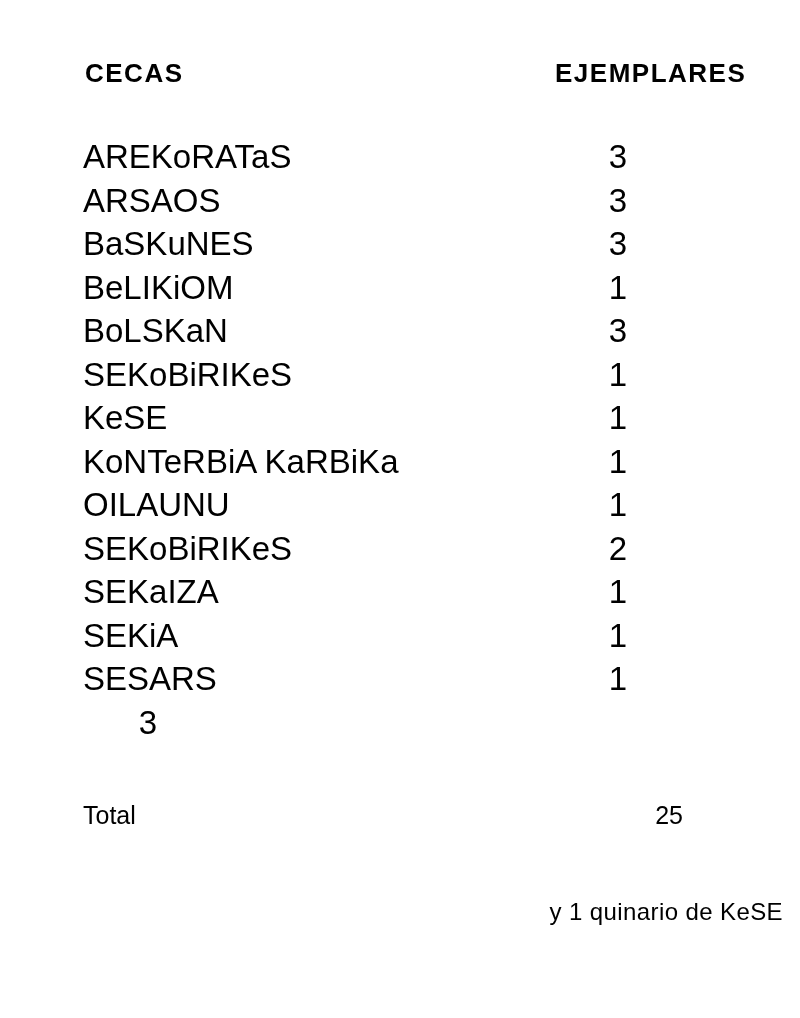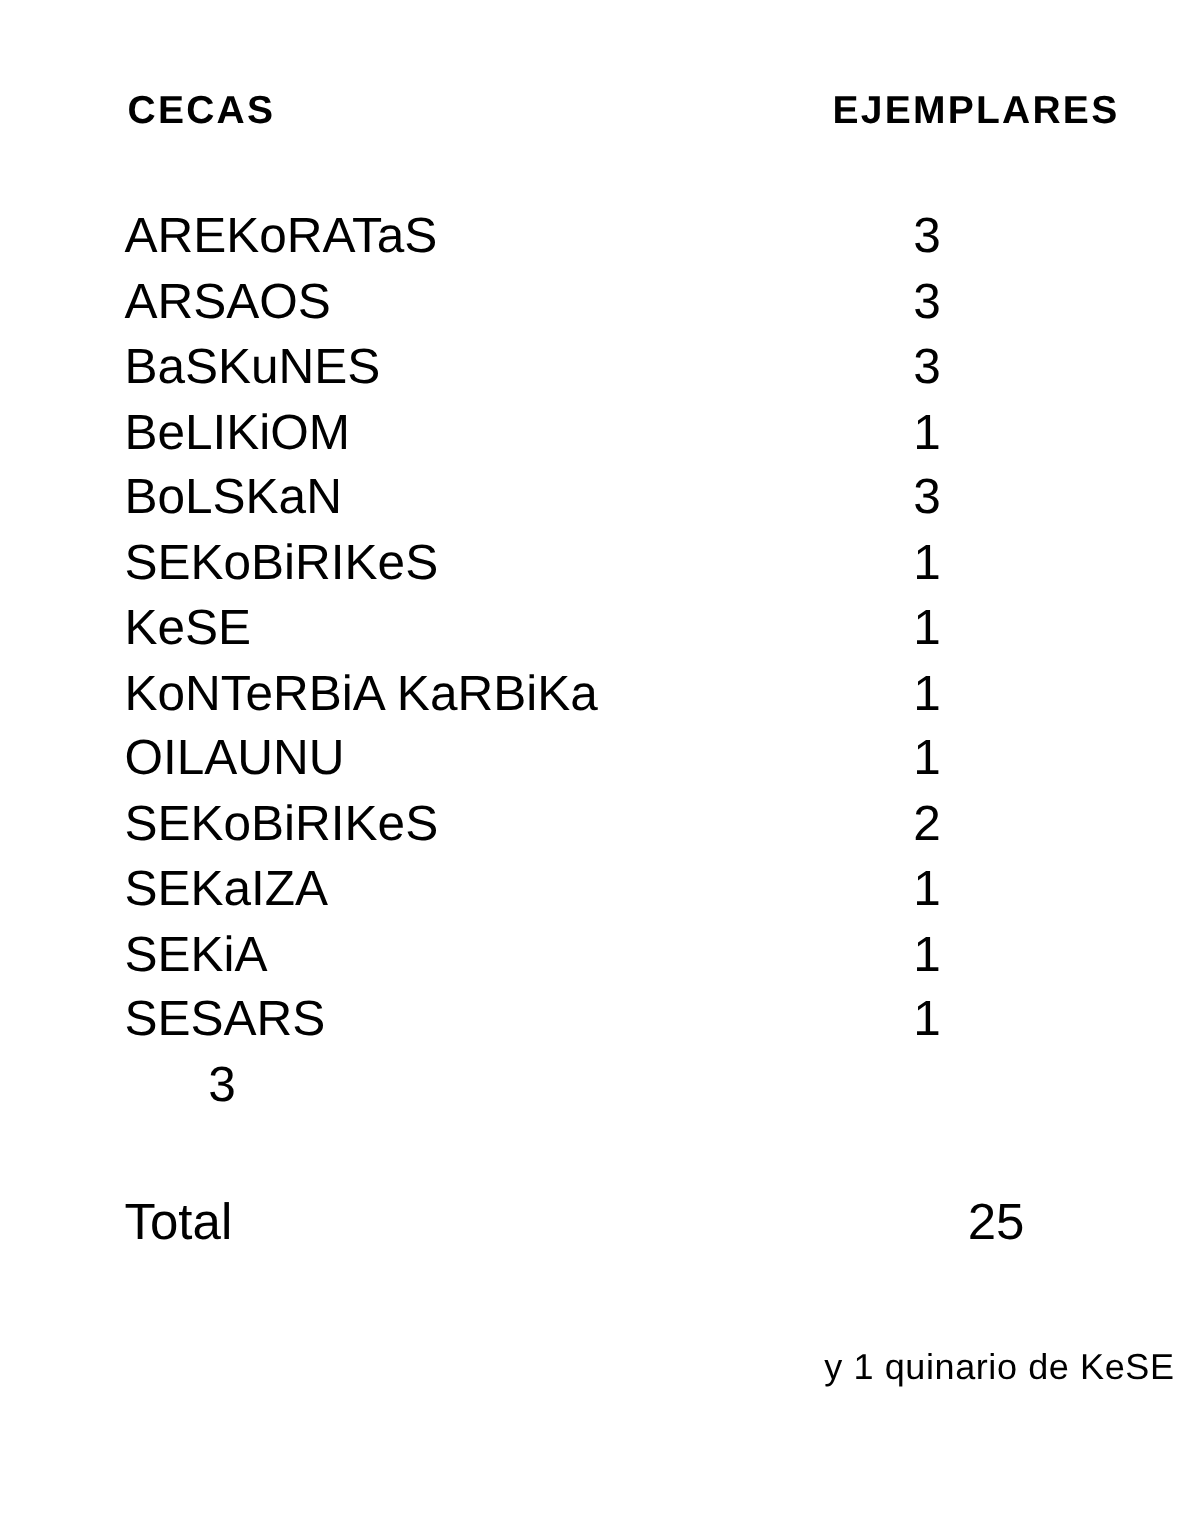--- a/index.html
+++ b/index.html
@@ -62,21 +62,21 @@
   .row .col-name {
     white-space: nowrap;
   }
   .row .col-value {
     text-align: center;
     padding-right: 14px;
   }
   .total-row {
     display: flex;
     align-items: baseline;
-    font-size: 34px;
+    font-size: 25px;
     line-height: 43.5px;
     margin-top: 50px;
   }
   .total-row .col-value {
     text-align: right;
     padding-right: 6px;
   }
   .note {
     font-size: 24px;
     line-height: 40px;

